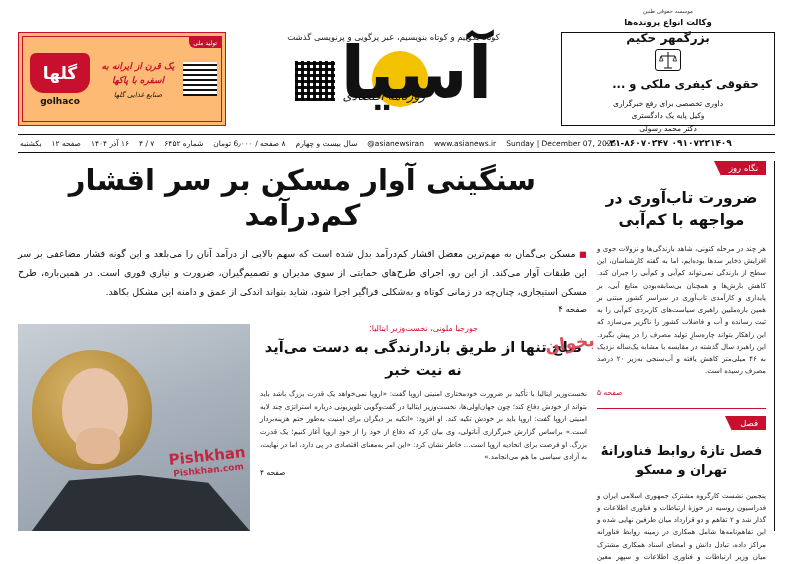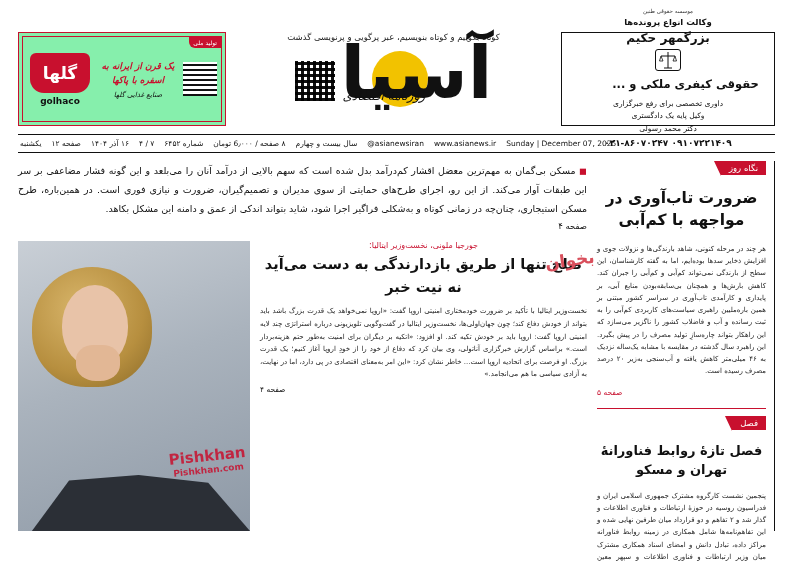--- a/index.html
+++ b/index.html
@@ -111,21 +111,21 @@
       repeating-linear-gradient(90deg, #111 0 3px, #fff 3px 6px);
     background-blend-mode: multiply;
     align-self: flex-end;
     margin-bottom: 2px;
     z-index: 4;
   }
 
   .ad-right {
     width: 208px;
     border: 1.5px solid #c8102e;
-    background: #86efac;
+    background: #fdba74;
     padding: 3px;
   }
   .ad-right-inner {
     border: 1px solid #c8102e;
     height: 100%;
     display: flex;
     flex-direction: row-reverse;
     align-items: center;
     gap: 4px;
     padding: 3px 4px;
@@ -392,20 +392,21 @@
     <div class="cell">۸ صفحه / 6٫۰۰۰ تومان</div>
     <div class="cell">سال بیست و چهارم</div>
     <div class="cell ltr">@asianewsiran</div>
     <div class="cell ltr">www.asianews.ir</div>
     <div class="cell ltr grow">Sunday | December 07, 2025</div>
   </div>
 
   <div class="content">
 
     <div class="col-main">
+      <div class="lead-title">سنگینی آوار مسکن بر سر اقشار کم‌درآمد</div>
       <div class="lead-body">
         <span class="bullet">◼</span>
         <span>مسکن بی‌گمان به مهم‌ترین معضل اقشار کم‌درآمد بدل شده است که سهم بالایی از درآمد آنان را می‌بلعد و این گونه فشار مضاعفی بر سر این طبقات آوار می‌کند. از این رو، اجرای طرح‌های حمایتی از سوی مدیران و تصمیم‌گیران، ضرورت و نیازی فوری است. در همین‌باره، طرح مسکن استیجاری، چنان‌چه در زمانی کوتاه و به‌شکلی فراگیر اجرا شود، شاید بتواند اندکی از عمق و دامنه این مشکل بکاهد.</span>
       </div>
       <div class="lead-more">صفحه ۴</div>
 
       <div class="bottom">
         <div class="photo">
           <div class="hair"></div>
           <div class="face"></div>

